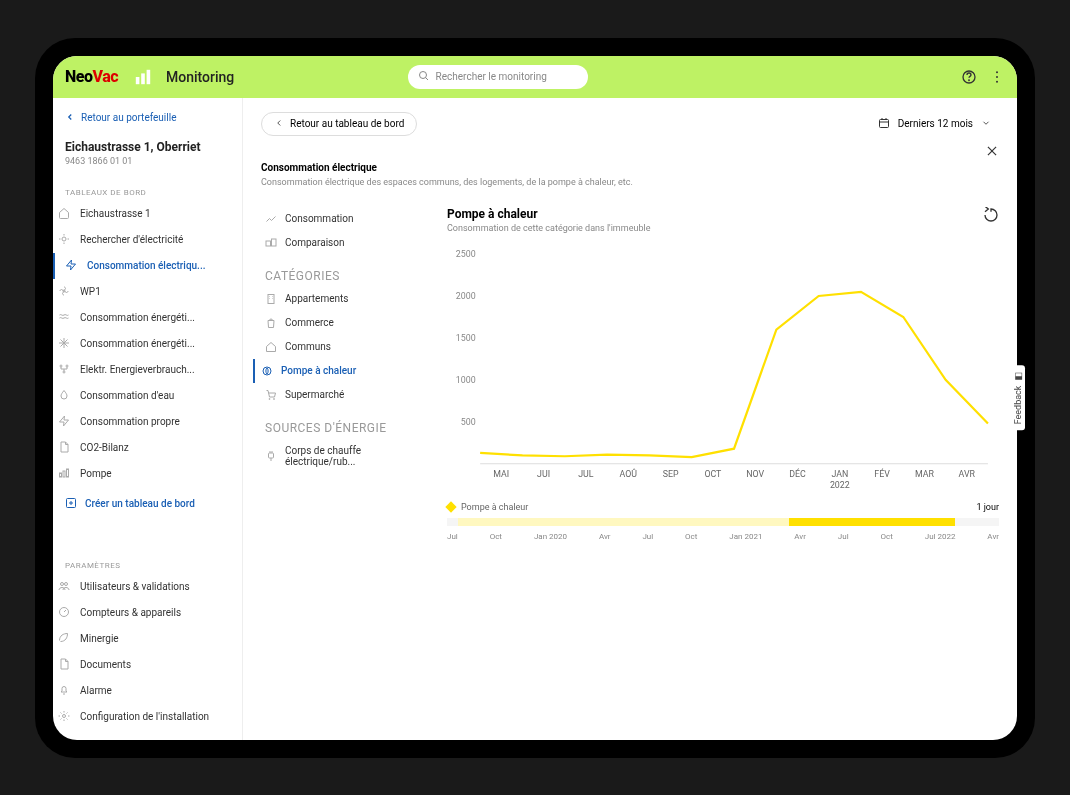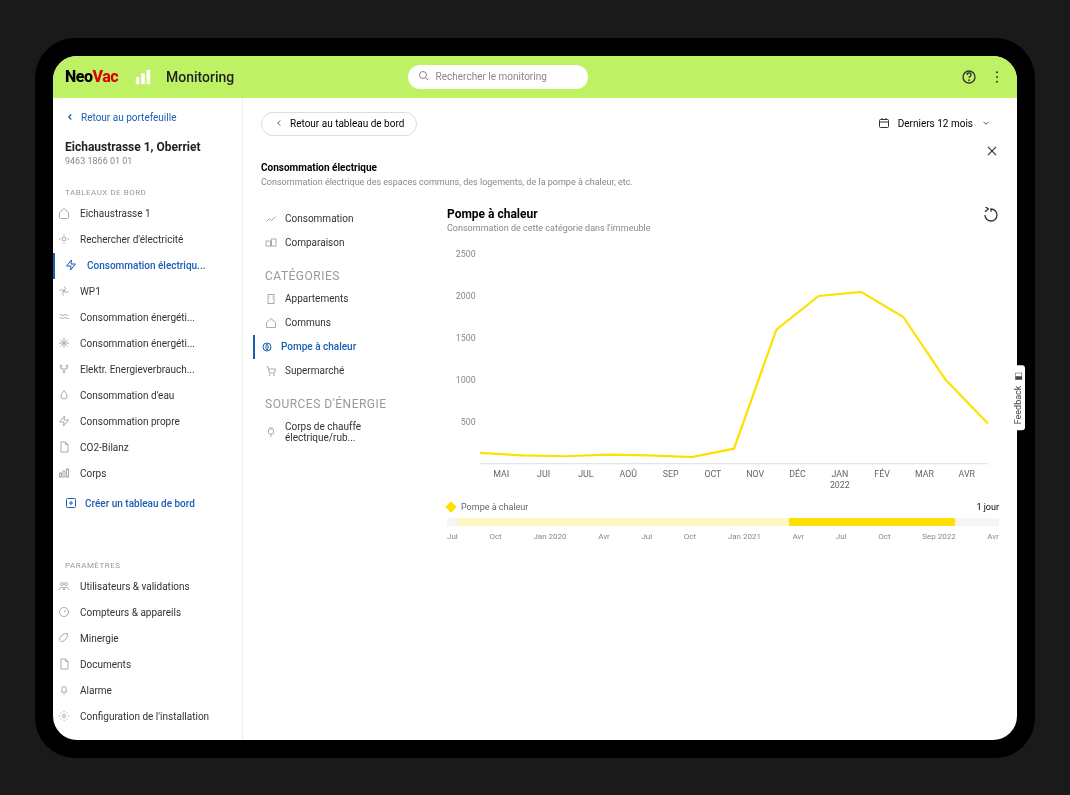--- a/index.html
+++ b/index.html
@@ -199,21 +199,21 @@
                   <polyline points="15 2 15 7 20 7"></polyline>
                 </svg></span>
               <span class="lbl">CO2-Bilanz</span>
             </div>
             <div class="nav-item">
               <span class="ni-icon"><svg width="12" height="12" viewBox="0 0 24 24" fill="none" stroke="#aaa" stroke-width="2">
                   <rect x="3" y="12" width="4" height="8"></rect>
                   <rect x="10" y="8" width="4" height="12"></rect>
                   <rect x="17" y="4" width="4" height="16"></rect>
                 </svg></span>
-              <span class="lbl">Corps</span>
+              <span class="lbl">Pompe</span>
             </div>
           </div>
         <div class="create-link">
           <span class="ni-icon">
             <svg viewBox="0 0 24 24" width="12" height="12" fill="none" stroke="#1a5fb4" stroke-width="2">
                 <rect x="3" y="3" width="18" height="18" rx="2"></rect>
                 <line x1="12" y1="8" x2="12" y2="16"></line>
                 <line x1="8" y1="12" x2="16" y2="12"></line>
               </svg>
           </span>
@@ -331,20 +331,27 @@
               <div id="cat-list">
                   <div class="lp-item">
                     <span class="lp-icon"><svg width="12" height="12" viewBox="0 0 24 24" fill="none" stroke="#aaa" stroke-width="2">
                         <rect x="6" y="3" width="12" height="18"></rect>
                         <line x1="9" y1="7" x2="10" y2="7"></line>
                         <line x1="14" y1="7" x2="15" y2="7"></line>
                         <line x1="9" y1="11" x2="10" y2="11"></line>
                         <line x1="14" y1="11" x2="15" y2="11"></line>
                       </svg></span>
                     <span class="lbl">Appartements</span>
+                  </div>
+                  <div class="lp-item">
+                    <span class="lp-icon"><svg width="12" height="12" viewBox="0 0 24 24" fill="none" stroke="#aaa" stroke-width="2">
+                        <path d="M6 7h12l-1 14H7z"></path>
+                        <path d="M9 7a3 3 0 016 0"></path>
+                      </svg></span>
+                    <span class="lbl">Commerce</span>
                   </div>
                   <div class="lp-item">
                     <span class="lp-icon"><svg width="12" height="12" viewBox="0 0 24 24" fill="none" stroke="#aaa" stroke-width="2">
                         <path d="M3 11l9-8 9 8v10H3z"></path>
                       </svg></span>
                     <span class="lbl">Communs</span>
                   </div>
                   <div class="lp-item selected">
                     <span class="lp-icon"><svg width="12" height="12" viewBox="0 0 24 24" fill="none" stroke="#1a5fb4" stroke-width="2">
                         <circle cx="12" cy="12" r="8"></circle>
@@ -423,21 +430,21 @@
                   <span>Jul</span>
                   <span>Oct</span>
                   <span>Jan 2020</span>
                   <span>Avr</span>
                   <span>Jul</span>
                   <span>Oct</span>
                   <span>Jan 2021</span>
                   <span>Avr</span>
                   <span>Jul</span>
                   <span>Oct</span>
-                  <span>Sep 2022</span>
+                  <span>Jul 2022</span>
                   <span>Avr</span>
                 </div>
             </div>
           </div>
         </div>
       </div>
     </div>
   </div>
 </div>
 

